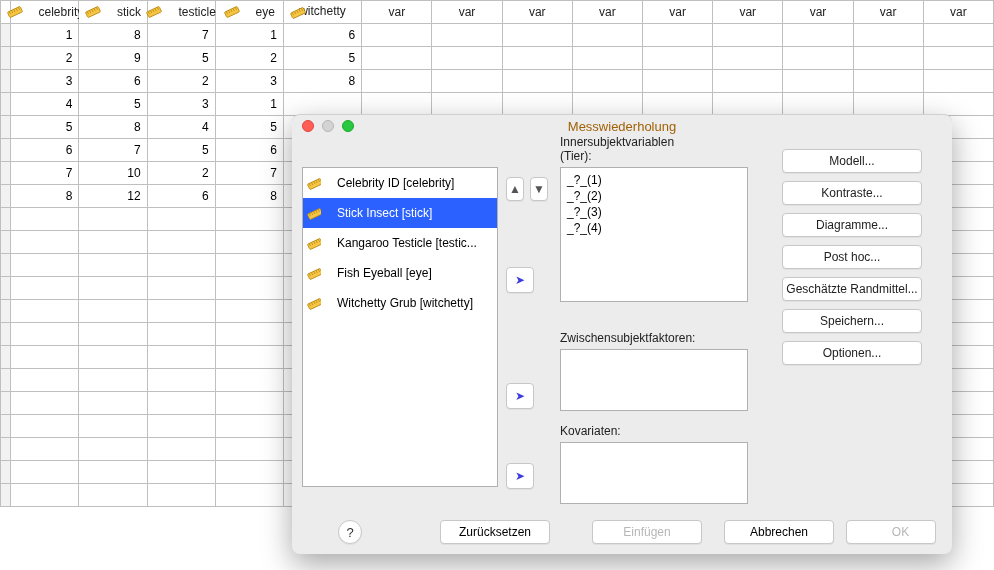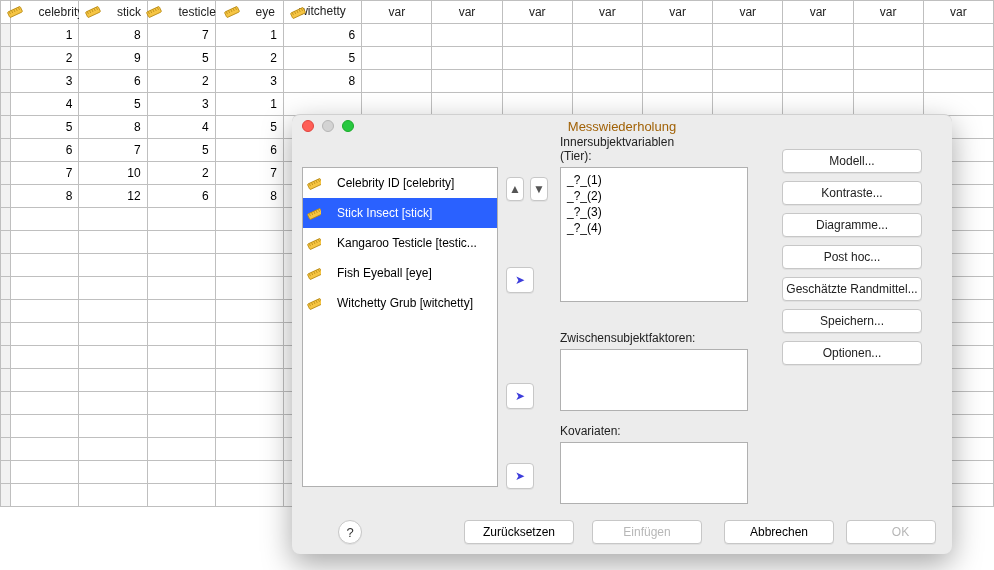--- a/index.html
+++ b/index.html
@@ -55,21 +55,21 @@
              font-size:12px; color:#222; box-shadow:0 1px 0 rgba(0,0,0,0.05); cursor:pointer;
              margin-bottom:8px; display:flex; align-items:center; justify-content:center; }
 
   .bottom-bar { position:absolute; left:0; right:0; bottom:10px; height:30px; }
   .help-btn { position:absolute; left:46px; bottom:0; width:24px; height:24px; border-radius:50%;
               background:#fff; border:1px solid #c7c7c7; display:flex; align-items:center; justify-content:center;
               font-size:13px; color:#333; box-shadow:0 1px 0 rgba(0,0,0,0.05); cursor:pointer; }
   .bbtn { position:absolute; bottom:0; height:24px; background:#fff; border:1px solid #c7c7c7; border-radius:4px;
           font-size:12px; display:flex; align-items:center; justify-content:center; cursor:pointer;
           box-shadow:0 1px 0 rgba(0,0,0,0.05); }
-  .bbtn.reset { left:172px; width:110px; }
+  .bbtn.reset { left:148px; width:110px; }
   .bbtn.paste { left:300px; width:110px; color:#b7b7b7; }
   .bbtn.cancel{ left:432px; width:110px; }
   .bbtn.ok    { left:554px; width:90px; color:#b7b7b7;padding-left:19px; }
 </style>
 </head>
 <body>
 
 <svg width="0" height="0" style="position:absolute">
   <defs>
     <g id="ruler">

